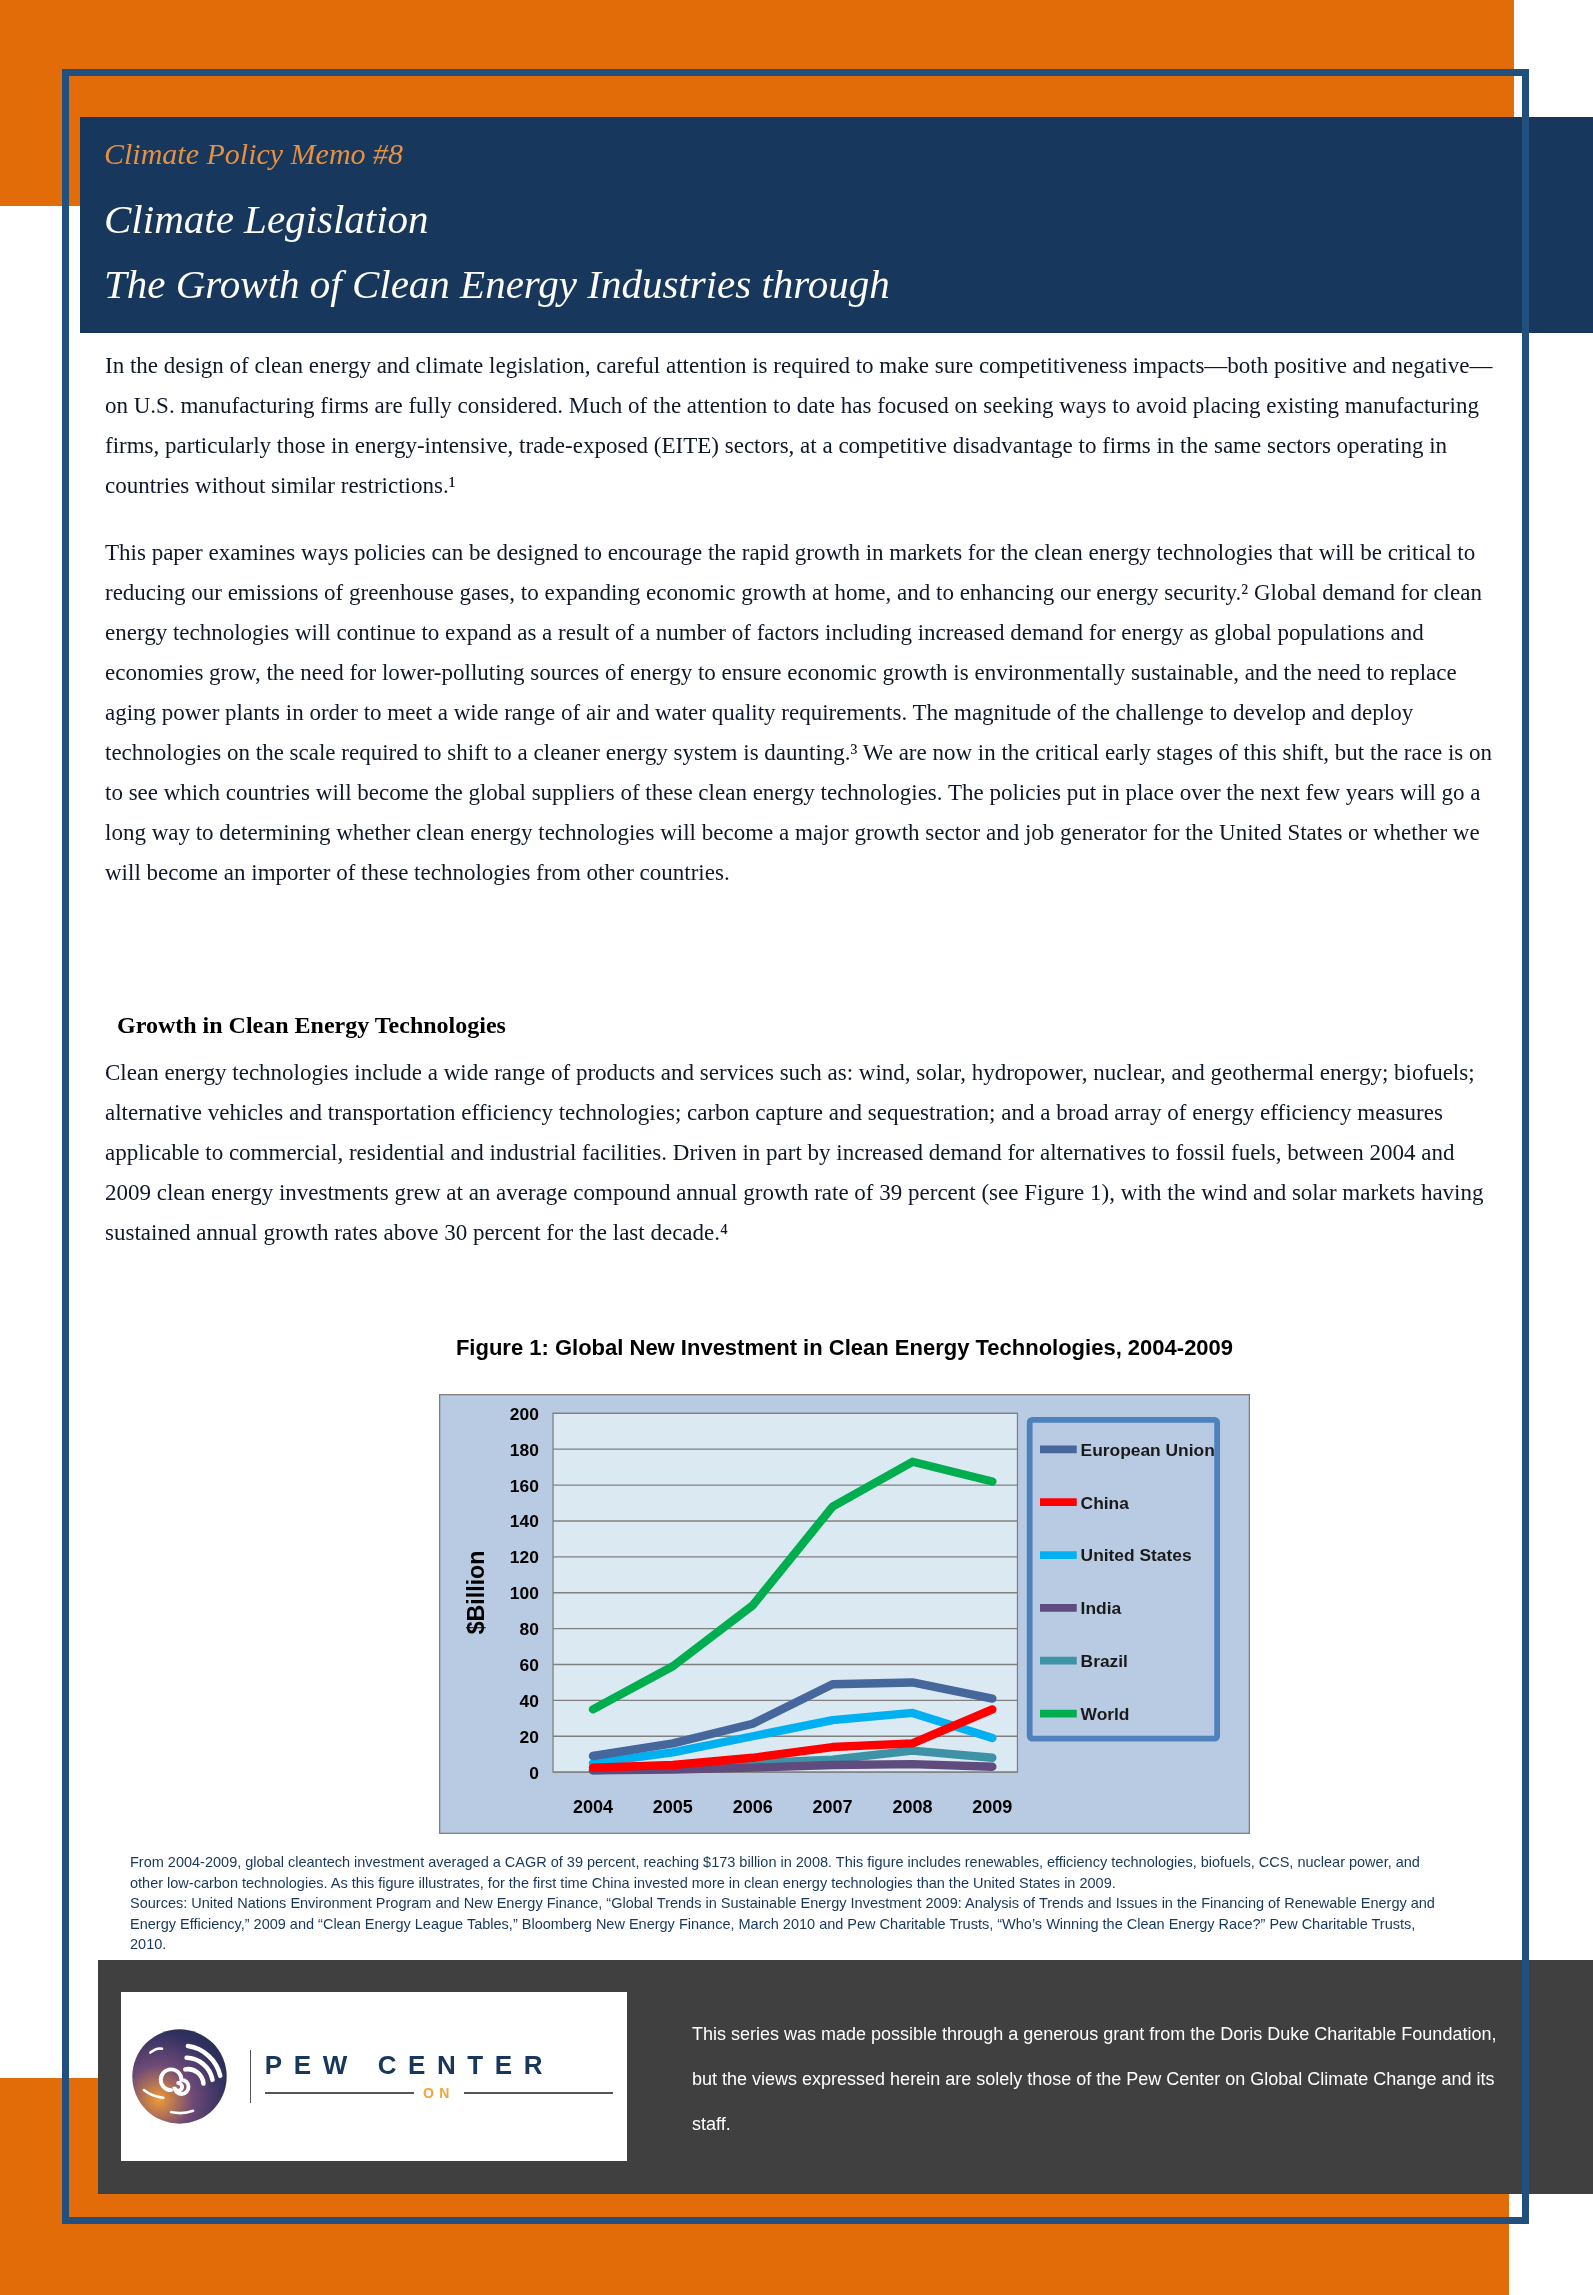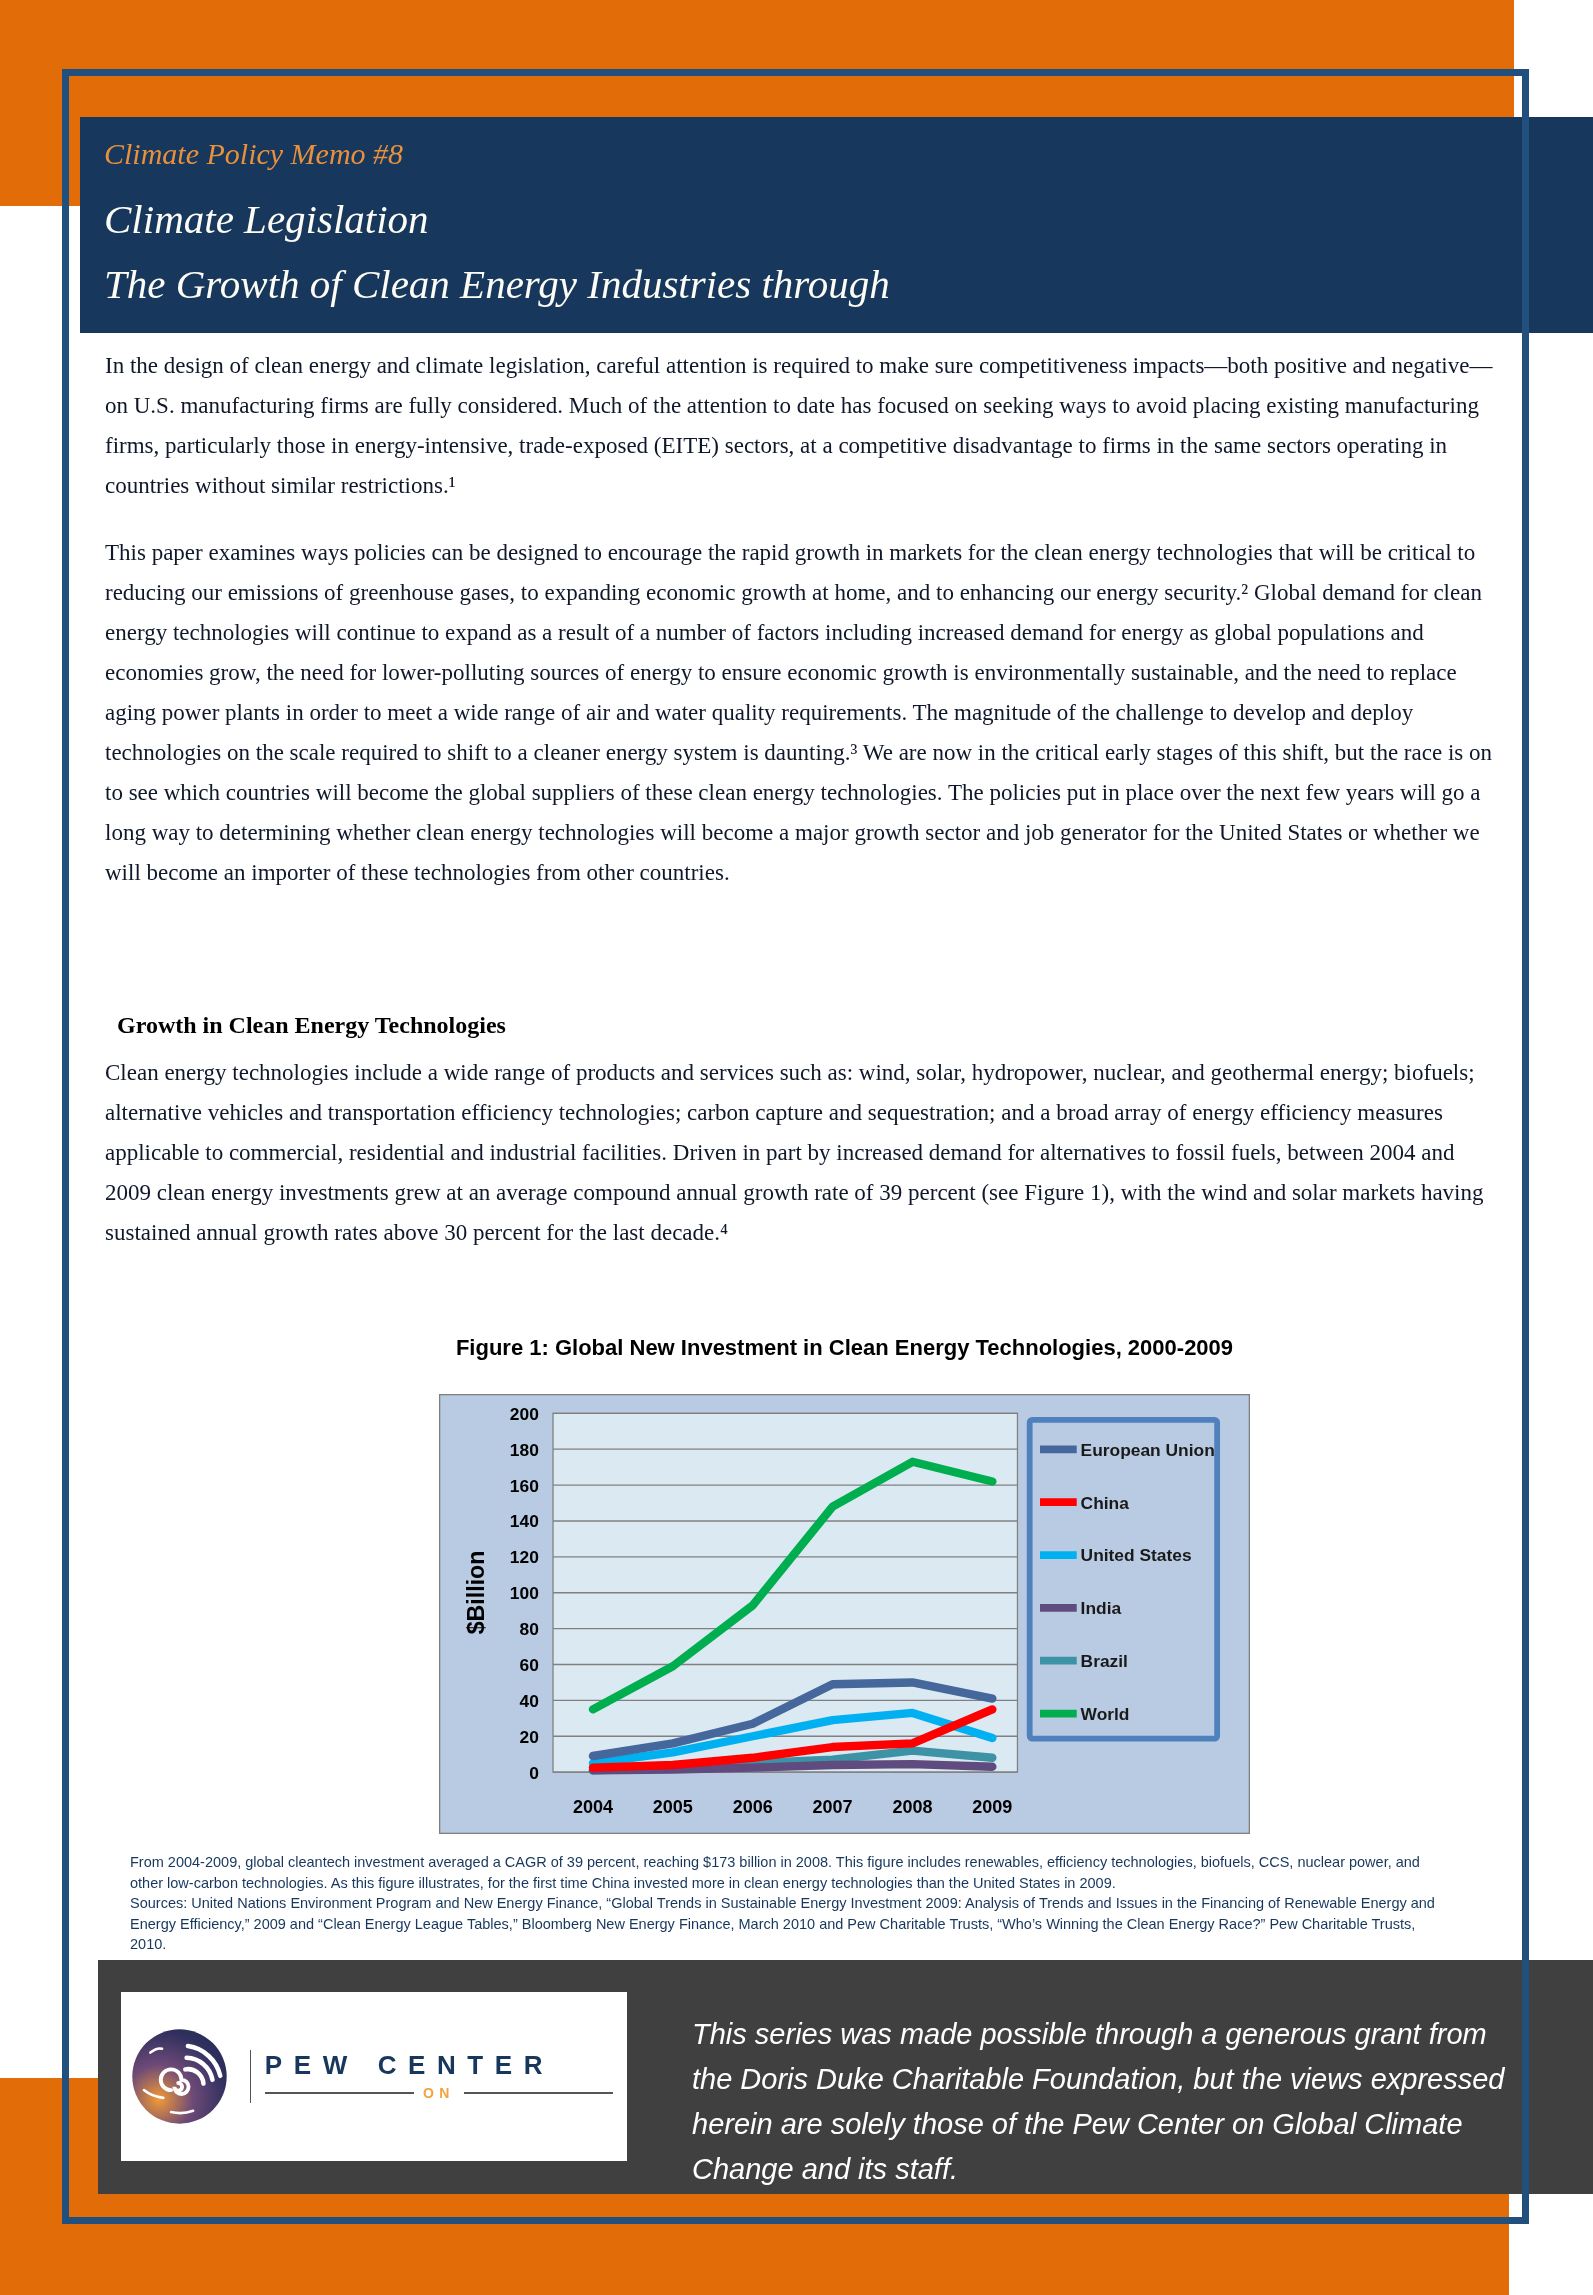--- a/index.html
+++ b/index.html
@@ -71,21 +71,21 @@
   }
   .global-row{display:flex;align-items:center;}
   .global-word{font-size:48px;color:#17375D;letter-spacing:0.6px;}
   .cc{display:flex;flex-direction:column;margin-left:13px;}
   .cc span{
     font-size:22px;font-weight:bold;letter-spacing:5.8px;color:#F2A33C;line-height:25px;white-space:nowrap;
   }
   .footer-text{
     position:absolute;left:594px;top:52px;width:824px;
     font-family:"Liberation Sans","DejaVu Sans",sans-serif;
-    font-style:italic;font-size:29px;line-height:45px;color:#ffffff;
+    font-size:18px;line-height:45px;color:#ffffff;
   }
 </style>
 </head>
 <body>
 
 <div class="page">
 
   <div class="orange-top"></div>
   <div class="orange-bottom"></div>
 
@@ -95,21 +95,21 @@
       <div>Climate Legislation</div>
       <div>The Growth of Clean Energy Industries through</div>
     </div>
   </div>
 
   <p class="body-p p1">In the design of clean energy and climate legislation, careful attention is required to make sure competitiveness impacts—both positive and negative—on U.S. manufacturing firms are fully considered.  Much of the attention to date has focused on seeking ways to avoid placing existing manufacturing firms, particularly those in energy-intensive, trade-exposed (EITE) sectors, at a competitive disadvantage to firms in the same sectors operating in countries without similar restrictions.¹</p>
   <p class="body-p p2">This paper examines ways policies can be designed to encourage the rapid growth in markets for the clean energy technologies that will be critical to reducing our emissions of greenhouse gases, to expanding economic growth at home, and to enhancing our energy security.² Global demand for clean energy technologies will continue to expand as a result of a number of factors including increased demand for energy as global populations and economies grow, the need for lower-polluting sources of energy to ensure economic growth is environmentally sustainable, and the need to replace aging power plants in order to meet a wide range of air and water quality requirements.  The magnitude of the challenge to develop and deploy technologies on the scale required to shift to a cleaner energy system is daunting.³ We are now in the critical early stages of this shift, but the race is on to see which countries will become the global suppliers of these clean energy technologies.  The policies put in place over the next few years will go a long way to determining whether clean energy technologies will become a major growth sector and job generator for the United States or whether we will become an importer of these technologies from other countries.</p>
   <h2 class="section-heading">Growth in Clean Energy Technologies</h2>
   <p class="body-p p3">Clean energy technologies include a wide range of products and services such as: wind, solar, hydropower, nuclear, and geothermal energy; biofuels; alternative vehicles and transportation efficiency technologies; carbon capture and sequestration; and a broad array of energy efficiency measures applicable to commercial, residential and industrial facilities.  Driven in part by increased demand for alternatives to fossil fuels, between 2004 and 2009 clean energy investments grew at an average compound annual growth rate of 39 percent (see Figure 1), with the wind and solar markets having sustained annual growth rates above 30 percent for the last decade.⁴</p>
 
-  <div class="fig-title">Figure 1: Global New Investment in Clean Energy Technologies, 2000-2009</div>
+  <div class="fig-title">Figure 1: Global New Investment in Clean Energy Technologies, 2004-2009</div>
 
   <svg id="chart" width="811" height="440" viewBox="0 0 1259 683" xmlns="http://www.w3.org/2000/svg">
       <rect x="1" y="1" width="1257" height="681" fill="#B9CBE2" stroke="#7f7f7f" stroke-width="2"></rect>
       <rect x="177" y="30" width="721" height="557" fill="#DBE9F2" stroke="#808080" stroke-width="2"></rect>
       <line x1="177" y1="587" x2="898" y2="587" stroke="#808080" stroke-width="2"></line>
       <text x="155" y="597" text-anchor="end" font-family="&quot;Liberation Sans&quot;,&quot;DejaVu Sans&quot;,sans-serif" font-size="27" font-weight="bold" fill="#000">0</text>
       <line x1="177" y1="531.3" x2="898" y2="531.3" stroke="#808080" stroke-width="2"></line>
       <text x="155" y="541.3" text-anchor="end" font-family="&quot;Liberation Sans&quot;,&quot;DejaVu Sans&quot;,sans-serif" font-size="27" font-weight="bold" fill="#000">20</text>
       <line x1="177" y1="475.6" x2="898" y2="475.6" stroke="#808080" stroke-width="2"></line>
       <text x="155" y="485.6" text-anchor="end" font-family="&quot;Liberation Sans&quot;,&quot;DejaVu Sans&quot;,sans-serif" font-size="27" font-weight="bold" fill="#000">40</text>

